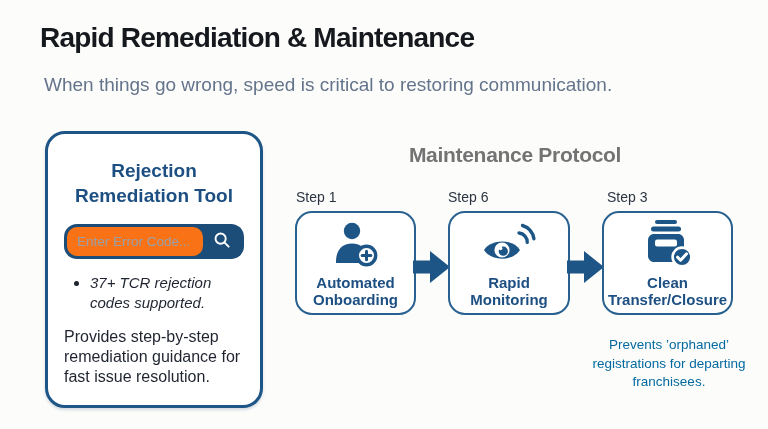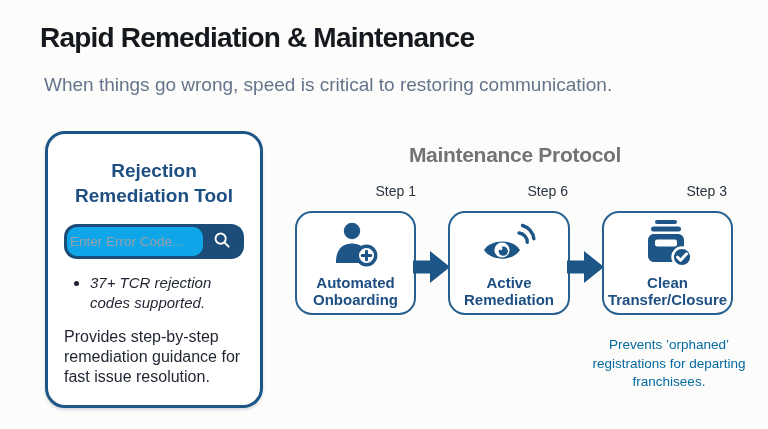--- a/index.html
+++ b/index.html
@@ -57,23 +57,23 @@
     display: flex;
     align-items: stretch;
     overflow: hidden;
     padding: 3px;
   }
   .search-input {
     flex: 1;
     min-width: 0;
     border: none;
     outline: none;
-    background: #0ea5e9;
+    background: #f97316;
     border-radius: 10px;
-    padding: 0 3px;
+    padding: 0 10px;
     font-family: "Liberation Sans", sans-serif;
     font-size: 13.5px;
     color: #333;
   }
   .search-input::placeholder { color: #98a0ab; }
   .search-button {
     width: 38px;
     border: none;
     background: #1b4d78;
     display: flex;
@@ -102,23 +102,23 @@
     left: 295px; top: 143px;
     width: 440px;
     text-align: center;
     font-size: 21px;
     font-weight: 800;
     letter-spacing: -0.3px;
     color: #737373;
   }
   .step-caption {
     position: absolute;
-    top: 183px;
+    top: 189px;
     width: 120px;
-    text-align: right;
+    text-align: left;
     font-size: 14px;
     color: #2b3440;
   }
   .cap-1 { left: 296px; }
   .cap-2 { left: 448px; }
   .cap-3 { left: 607px; }
 
   .step-card {
     position: absolute;
     top: 211px;
@@ -218,21 +218,21 @@
     <div class="icon-wrap">
       <svg width="56" height="48" viewBox="0 0 56 48" fill="none">
         <path d="M3 30 C10 18.5 32 18.5 39 30 C32 41.5 10 41.5 3 30 Z" fill="#1d5586"></path>
         <circle cx="21" cy="30" r="7.6" fill="#ffffff"></circle>
         <circle cx="22.3" cy="31.2" r="4.6" fill="#1d5586"></circle>
         <circle cx="19.6" cy="28.4" r="1.8" fill="#ffffff"></circle>
         <path d="M38 13 a 9 9 0 0 1 8.2 9.4" stroke="#1d5586" stroke-width="3.4" stroke-linecap="round"></path>
         <path d="M41.5 5.5 a 16 16 0 0 1 11.4 13.2" stroke="#1d5586" stroke-width="3.4" stroke-linecap="round"></path>
       </svg>
     </div>
-    <div class="step-label">Active Remediation</div>
+    <div class="step-label">Rapid Monitoring</div>
   </div>
 
   <div class="flow-arrow arrow-2">
     <svg width="37" height="42" viewBox="0 0 37 42">
       <path d="M0 14.5 L17 14.5 L17 5 L37 21 L17 37 L17 27.5 L0 27.5 Z" fill="#1d5586"></path>
     </svg>
   </div>
 
   <div class="step-card card-3">
     <div class="icon-wrap">

